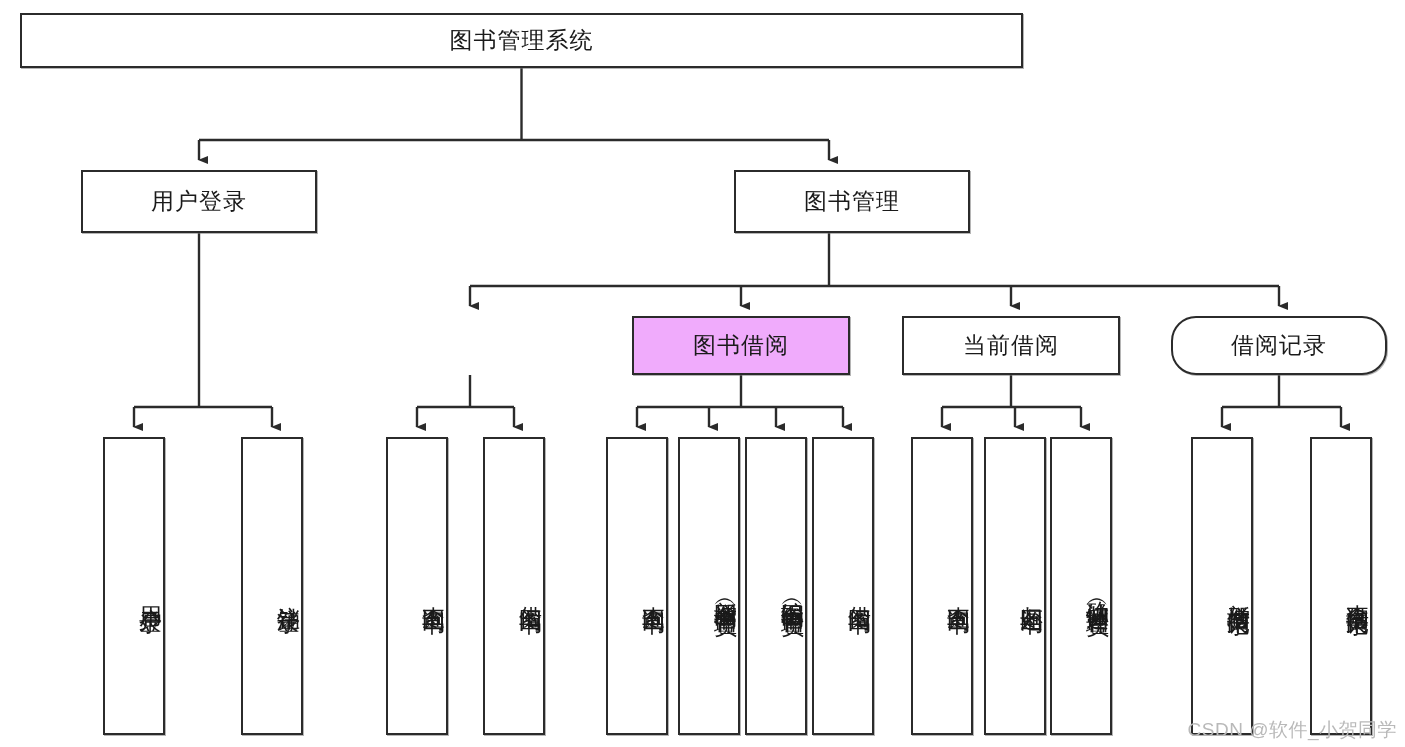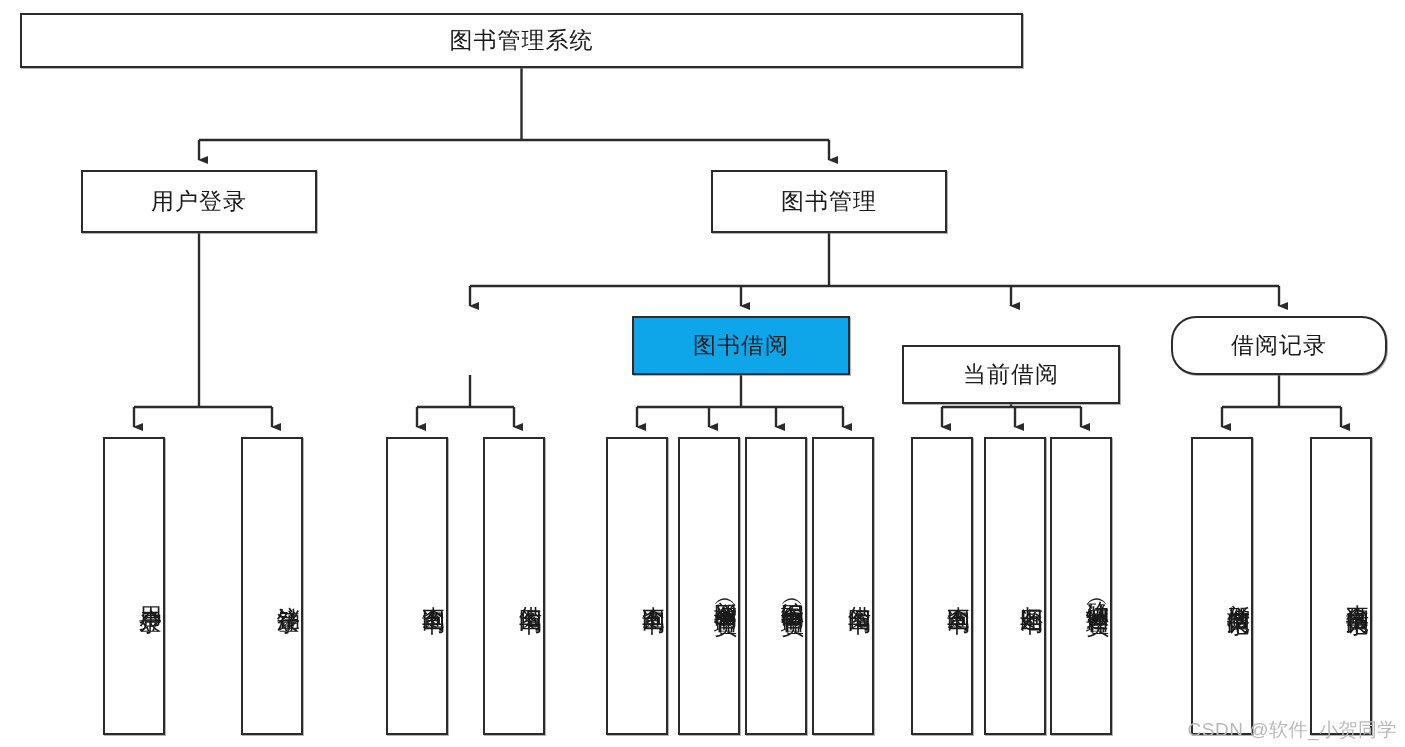--- a/index.html
+++ b/index.html
@@ -113,28 +113,28 @@
       </g>
   </svg>
 
   <div class="node h" style="left: 20px; top: 13px; width: 1003px; height: 55px; border-color: rgb(43, 43, 43); background: rgb(255, 255, 255); color: rgb(26, 26, 26);">
     <span>图书管理系统</span>
   </div>
 
   <div class="node h" style="left: 81px; top: 170px; width: 236px; height: 63px; border-color: rgb(43, 43, 43); background: rgb(255, 255, 255); color: rgb(26, 26, 26);">
     <span>用户登录</span>
   </div>
-  <div class="node h" style="left: 711px; top: 170px; width: 236px; height: 63px; border-color: rgb(43, 43, 43); background: rgb(255, 255, 255); color: rgb(26, 26, 26);">
+  <div class="node h" style="left: 734px; top: 170px; width: 236px; height: 63px; border-color: rgb(43, 43, 43); background: rgb(255, 255, 255); color: rgb(26, 26, 26);">
     <span>图书管理</span>
   </div>
 
-  <div class="node h" style="left: 632px; top: 316px; width: 218px; height: 59px; border-color: rgb(43, 43, 43); background: #0ea5e9; color: rgb(26, 26, 26);">
+  <div class="node h" style="left: 632px; top: 316px; width: 218px; height: 59px; border-color: rgb(43, 43, 43); background: #f0abfc; color: rgb(26, 26, 26);">
     <span>图书借阅</span>
   </div>
-  <div class="node h" style="left: 902px; top: 316px; width: 218px; height: 59px; border-color: rgb(43, 43, 43); background: rgb(255, 255, 255); color: rgb(26, 26, 26); margin-top: 29px;">
+  <div class="node h" style="left: 902px; top: 316px; width: 218px; height: 59px; border-color: rgb(43, 43, 43); background: rgb(255, 255, 255); color: rgb(26, 26, 26);">
     <span>当前借阅</span>
   </div>
   <div class="node h" style="left: 1171px; top: 316px; width: 216px; height: 59px; border-color: rgb(43, 43, 43); background: rgb(255, 255, 255); color: rgb(26, 26, 26); border-radius: 25px;">
     <span>借阅记录</span>
   </div>
 
   <div class="node v" style="left: 103px; top: 437px; width: 62px; height: 298px; border-color: rgb(43, 43, 43); background: rgb(255, 255, 255); color: rgb(26, 26, 26);">
     <span class="vtext">用户登录</span>
   </div>
   <div class="node v" style="left: 241px; top: 437px; width: 62px; height: 298px; border-color: rgb(43, 43, 43); background: rgb(255, 255, 255); color: rgb(26, 26, 26);">

